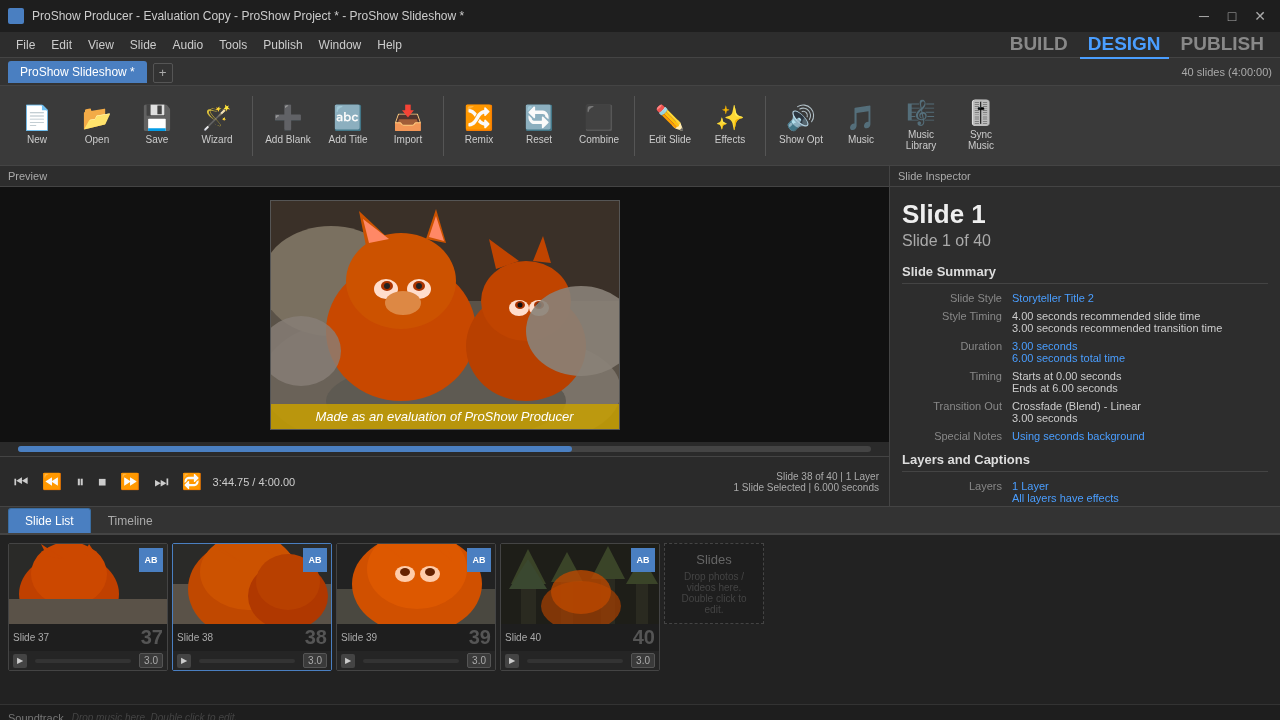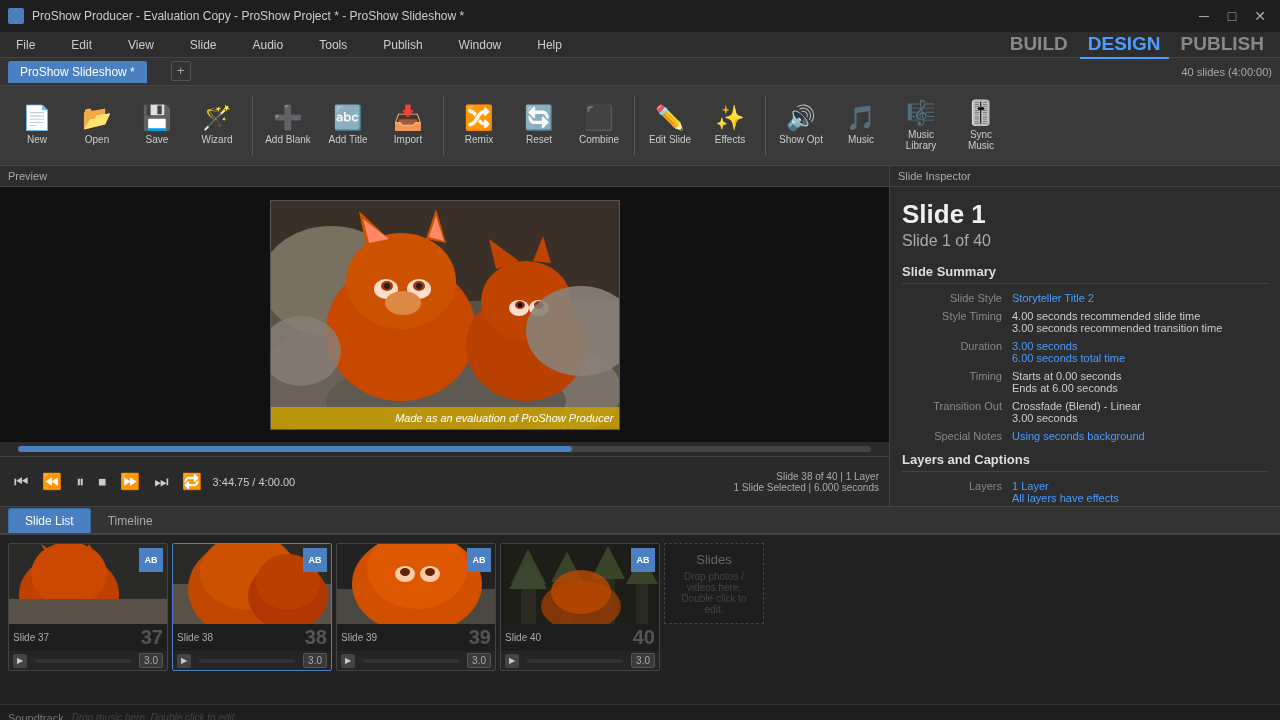--- a/index.html
+++ b/index.html
@@ -13,21 +13,21 @@
     .title-bar-left { display: flex; align-items: center; gap: 8px; color: #ccc; font-size: 12px; }
     .title-bar-icon { width: 16px; height: 16px; background: #4a7fc1; border-radius: 2px; }
     .title-bar-controls { display: flex; gap: 4px; }
     .title-bar-btn { width: 24px; height: 20px; background: transparent; border: none; color: #aaa; cursor: pointer; font-size: 14px; display: flex; align-items: center; justify-content: center; }
 
     
     .menu-bar {
       height: 26px; background: #2d2d2d; display: flex; align-items: center;
       padding: 0 8px; justify-content: space-between; border-bottom: 1px solid #444;
     }
-    .menu-items { display: flex; gap: 20px; }
+    .menu-items { display: flex; gap: 0; }
     .menu-item { padding: 3px 8px; cursor: pointer; font-size: 12px; color: #ccc; border-radius: 2px; }
     .menu-right { display: flex; gap: 4px; font-size: 19px; font-weight: bold; }
     .build-btn { color: #888; cursor: pointer; padding: 2px 8px; }
     .design-btn { color: #4a9eff; cursor: pointer; padding: 2px 8px; border-bottom: 2px solid #4a9eff; }
     .publish-btn { color: #888; cursor: pointer; padding: 2px 8px; }
 
     
     .tab-bar {
       height: 28px; background: #333; display: flex; align-items: center;
       padding: 0 8px; border-bottom: 1px solid #444; justify-content: space-between;
@@ -51,21 +51,21 @@
     .content-row { display: flex; height: 340px; }
 
     
     .preview-panel {
       flex: 1; background: #1a1a1a; border-right: 1px solid #444;
       display: flex; flex-direction: column;
     }
     .panel-header { padding: 4px 8px; font-size: 11px; color: #aaa; background: #2d2d2d; border-bottom: 1px solid #444; }
     .preview-area { flex: 1; display: flex; align-items: center; justify-content: center; background: #111; position: relative; overflow: hidden; }
     .preview-image { width: 350px; height: 230px; background: linear-gradient(135deg, #8B4513 0%, #654321 30%, #8B7355 60%, #A0522D 100%); position: relative; border: 1px solid #555; overflow: hidden; }
-    .watermark-bar { position: absolute; bottom: 0; left: 0; right: 0; background: rgba(200,160,0,0.85); padding: 5px; text-align: right; font-size: 11px; color: #fff; font-style: italic; }
+    .watermark-bar { position: absolute; bottom: 0; left: 0; right: 0; background: rgba(200,160,0,0.85); padding: 5px; text-align: center; font-size: 13px; color: #fff; font-style: italic; }
     .preview-controls { height: 50px; background: #2a2a2a; border-top: 1px solid #444; display: flex; align-items: center; padding: 0 10px; gap: 6px; }
     .progress-bar-wrap { flex: 1; height: 6px; background: #444; border-radius: 3px; position: relative; margin: 0 8px; }
     .progress-fill { height: 100%; background: #4a7fc1; border-radius: 3px; width: 65%; }
     .ctrl-btn { background: none; border: none; color: #ccc; cursor: pointer; font-size: 16px; padding: 2px 4px; }
     .time-display { font-size: 11px; color: #ccc; white-space: nowrap; }
     .slide-info { font-size: 10px; color: #aaa; text-align: right; white-space: nowrap; }
 
     
     .inspector-panel {
       width: 390px; background: #2d2d2d; display: flex; flex-direction: column; overflow: hidden;
@@ -139,21 +139,21 @@
     <span class="menu-item">Help</span>
   </div>
   <div class="menu-right">
     <span class="build-btn">BUILD</span>
     <span class="design-btn">DESIGN</span>
     <span class="publish-btn">PUBLISH</span>
   </div>
 </div>
 
 <div class="tab-bar">
-  <div style="display:flex;align-items:flex-start;gap:24px;">
+  <div style="display:flex;align-items:flex-end;gap:6px;">
     <div class="tab">
       <span>ProShow Slideshow *</span>
     </div>
     <button class="tab-add">+</button>
   </div>
   <span class="slides-count">40 slides (4:00:00)</span>
 </div>
 
 <div class="toolbar">
   <button class="toolbar-btn">

